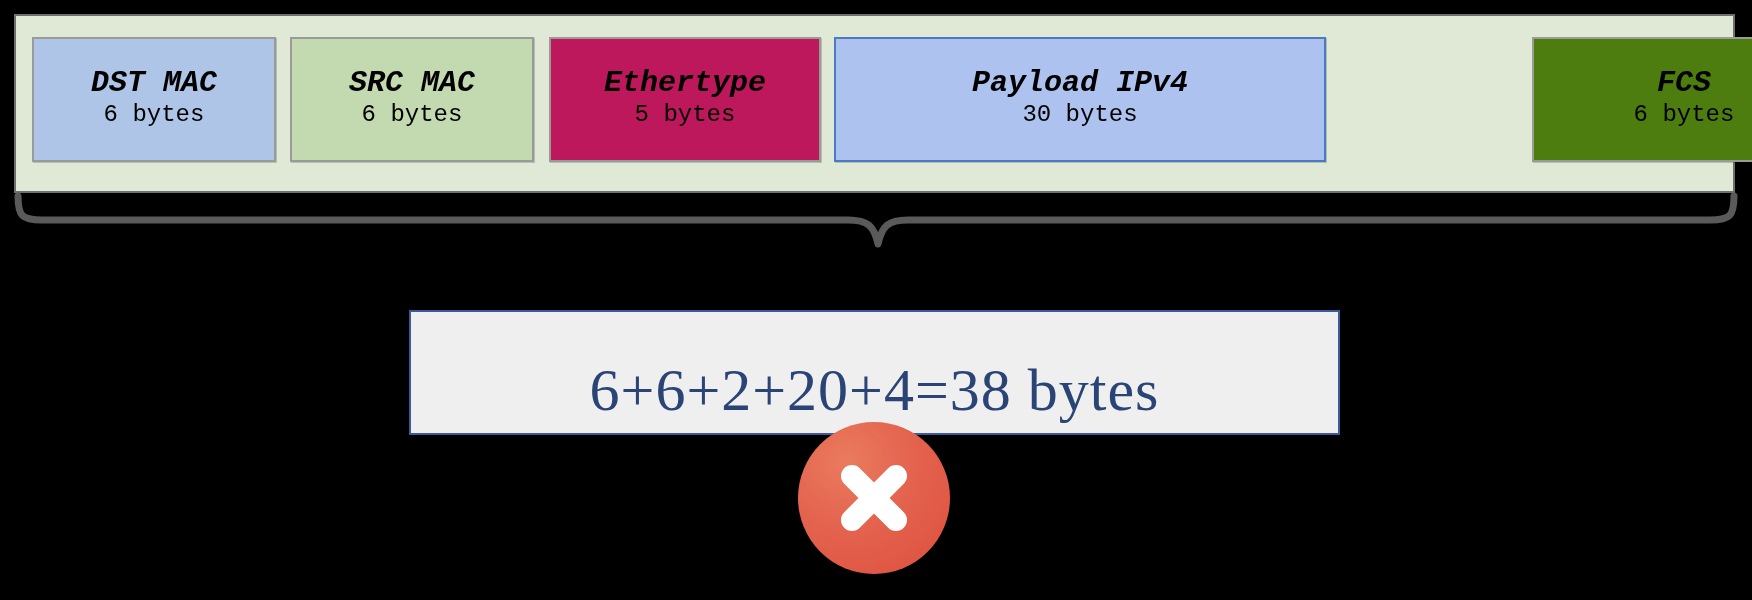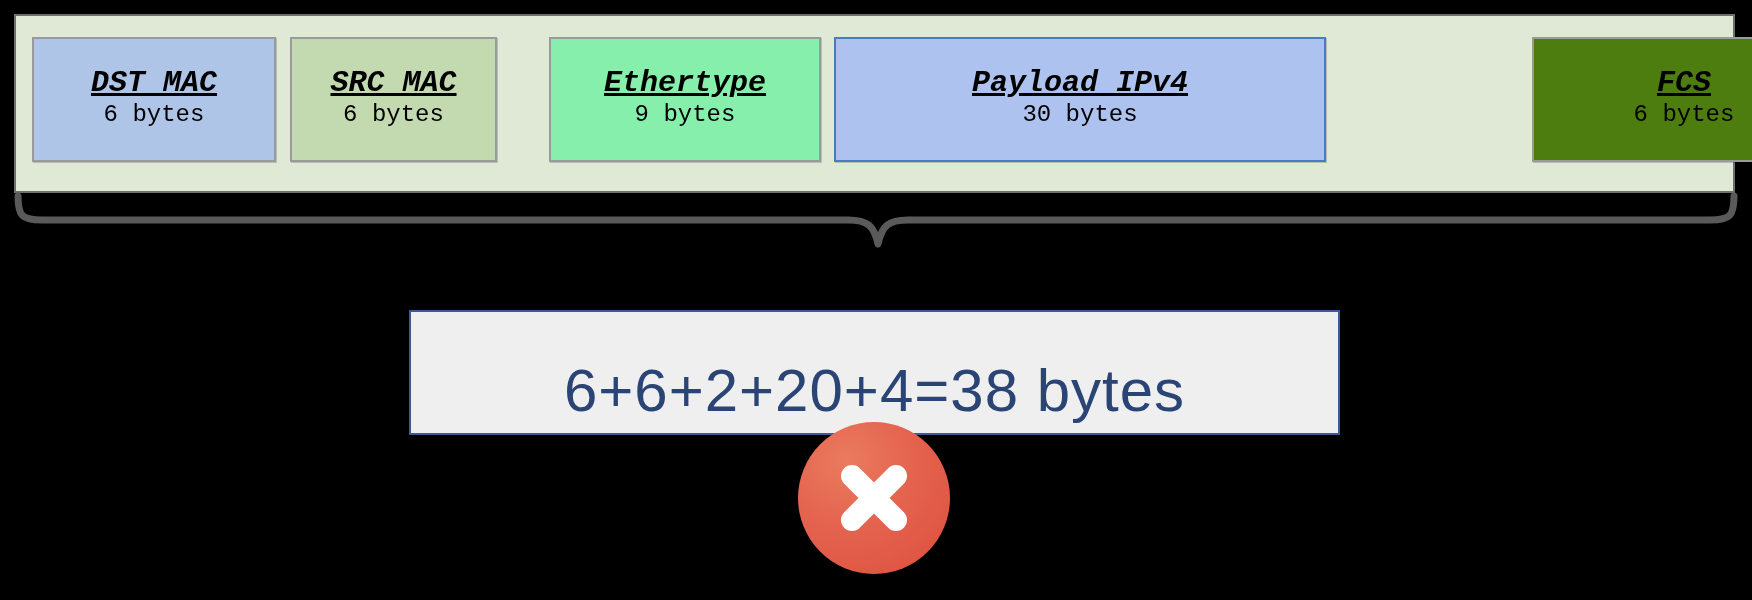--- a/index.html
+++ b/index.html
@@ -50,34 +50,33 @@
   }
 
   .field .title {
     font-weight: bold;
     font-style: italic;
     font-size: 30px;
     line-height: 1.05;
     color: #000000;
     letter-spacing: 0px;
     white-space: nowrap;
-    text-decoration: underline;
   }
   .field .size {
     font-weight: normal;
     font-style: normal;
     font-size: 24px;
     line-height: 1.35;
     color: #000000;
     white-space: nowrap;
   }
 
   .f-dst  { left: 16px;   width: 244px; background: #aec5e7; }
-  .f-src  { left: 274px;  width: 207px; background: #c3dab0; }
-  .f-eth  { left: 533px;  width: 272px; background: #86efac; }
+  .f-src  { left: 274px;  width: 244px; background: #c3dab0; }
+  .f-eth  { left: 533px;  width: 272px; background: #be185d; }
   .f-pay  { left: 818px;  width: 492px; background: #adc2ef; border-color: #4a7ac4; }
   .f-fcs  { left: 1516px; width: 304px; background: #4d7c0f; }
 
   
   .brace {
     position: absolute;
     left: 12px;
     top: 190px;
     width: 1728px;
     height: 60px;
@@ -92,21 +91,21 @@
     width: 931px;
     height: 125px;
     box-sizing: border-box;
     background: #efefef;
     border: 2px solid #3c5a99;
     display: flex;
     align-items: center;
     justify-content: center;
   }
   .equation-box .eq-text {
-    font-family: Liberation Sans, sans-serif;
+    font-family: Liberation Serif, serif;
     font-size: 60px;
     color: #2b4476;
     letter-spacing: 1px;
     white-space: nowrap;
     margin-top: 36px;
   }
 
   
   .error-badge {
     position: absolute;
@@ -136,21 +135,21 @@
       <div class="size">6 bytes</div>
     </div>
 
     <div class="field f-src">
       <div class="title">SRC MAC</div>
       <div class="size">6 bytes</div>
     </div>
 
     <div class="field f-eth">
       <div class="title">Ethertype</div>
-      <div class="size">9 bytes</div>
+      <div class="size">5 bytes</div>
     </div>
 
     <div class="field f-pay">
       <div class="title">Payload IPv4</div>
       <div class="size">30 bytes</div>
     </div>
 
     <div class="field f-fcs">
       <div class="title">FCS</div>
       <div class="size">6 bytes</div>

